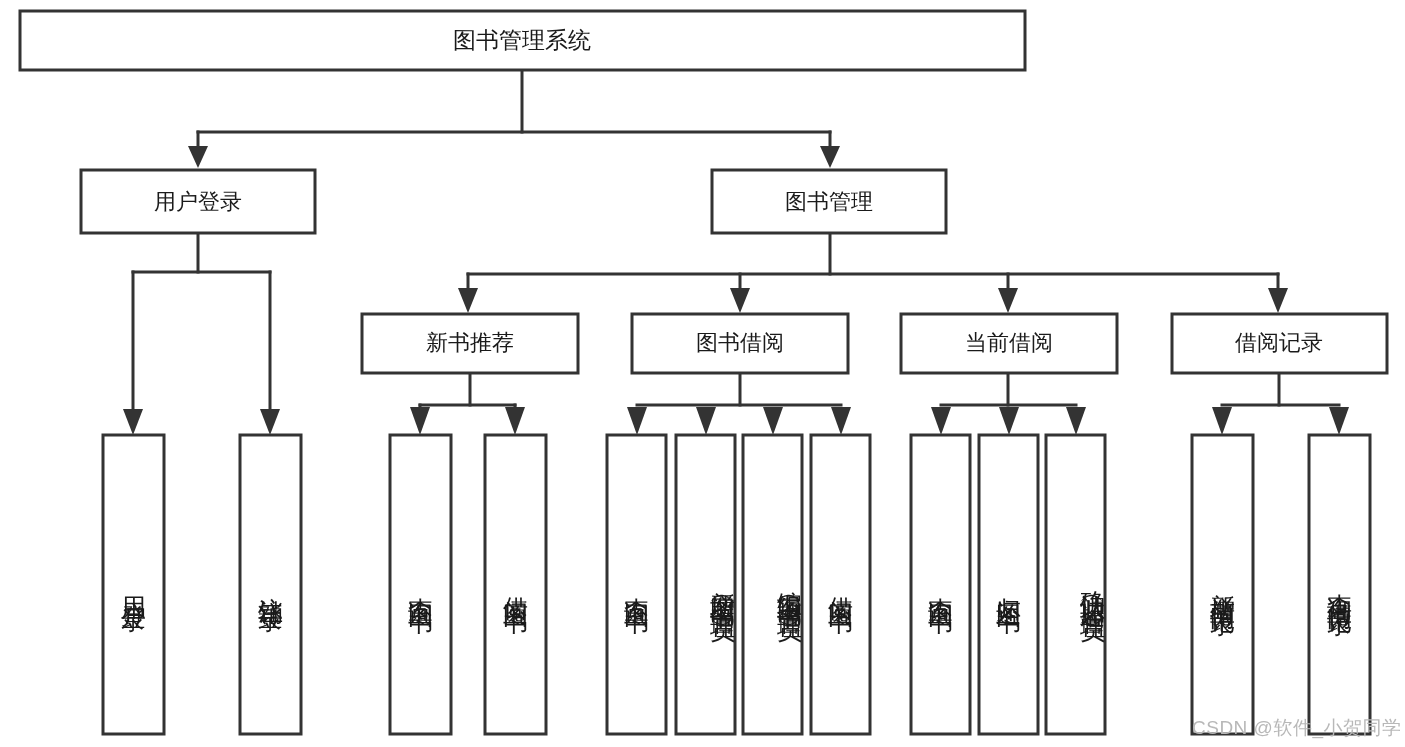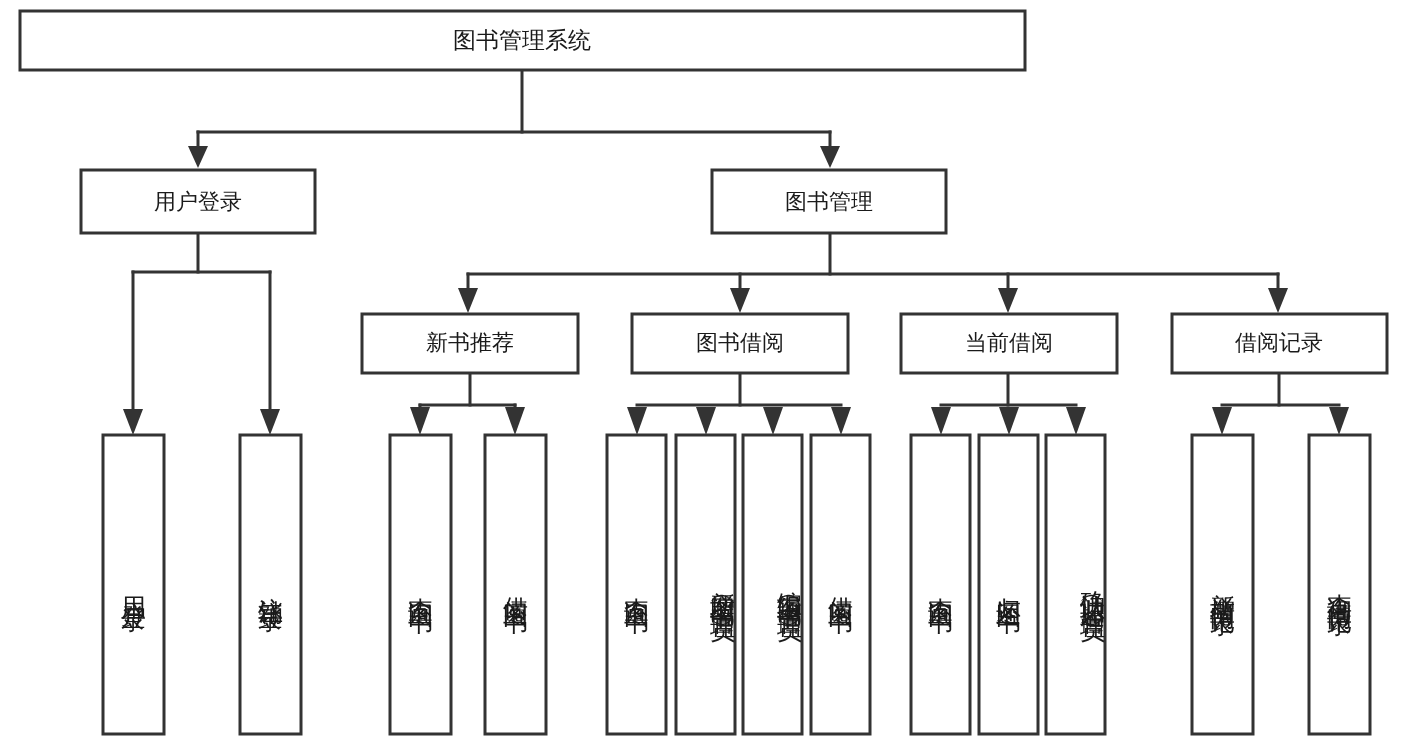--- a/index.html
+++ b/index.html
@@ -203,14 +203,15 @@
   <div class="vlabel" style="left:607px; top:435px; width:59px; height:299px;">查询图书</div>
   <div class="vlabel" style="left:676px; top:435px; width:59px; height:299px; align-items:flex-start; padding-top:8px; box-sizing:border-box;">新增图书（管理员）</div>
   <div class="vlabel" style="left:743px; top:435px; width:59px; height:299px; align-items:flex-start; padding-top:8px; box-sizing:border-box;">编辑图书（管理员）</div>
   <div class="vlabel" style="left:811px; top:435px; width:59px; height:299px;">借阅图书</div>
   <div class="vlabel" style="left:911px; top:435px; width:59px; height:299px;">查询图书</div>
   <div class="vlabel" style="left:979px; top:435px; width:59px; height:299px;">归还图书</div>
   <div class="vlabel" style="left:1046px; top:435px; width:59px; height:299px; align-items:flex-start; padding-top:8px; box-sizing:border-box;">确认归还（管理员）</div>
   <div class="vlabel" style="left:1192px; top:435px; width:61px; height:299px;">新增借阅记录</div>
   <div class="vlabel" style="left:1309px; top:435px; width:61px; height:299px;">查询借阅记录</div>
 
+  <div class="watermark" style="left:1192px; top:715px;">CSDN @软件_小贺同学</div>
 
 </div>
 
 </body></html>

